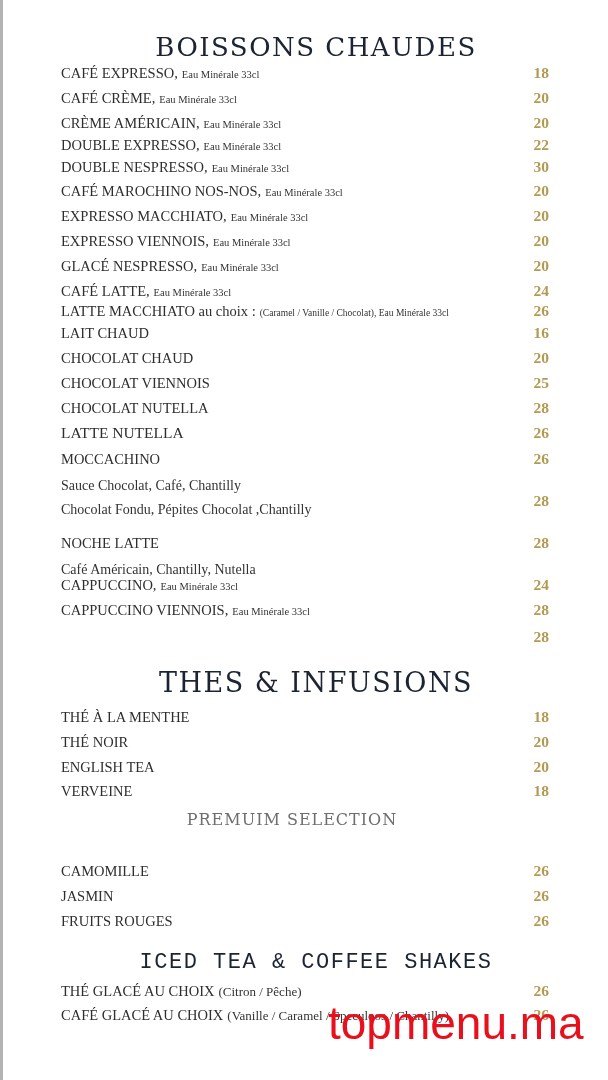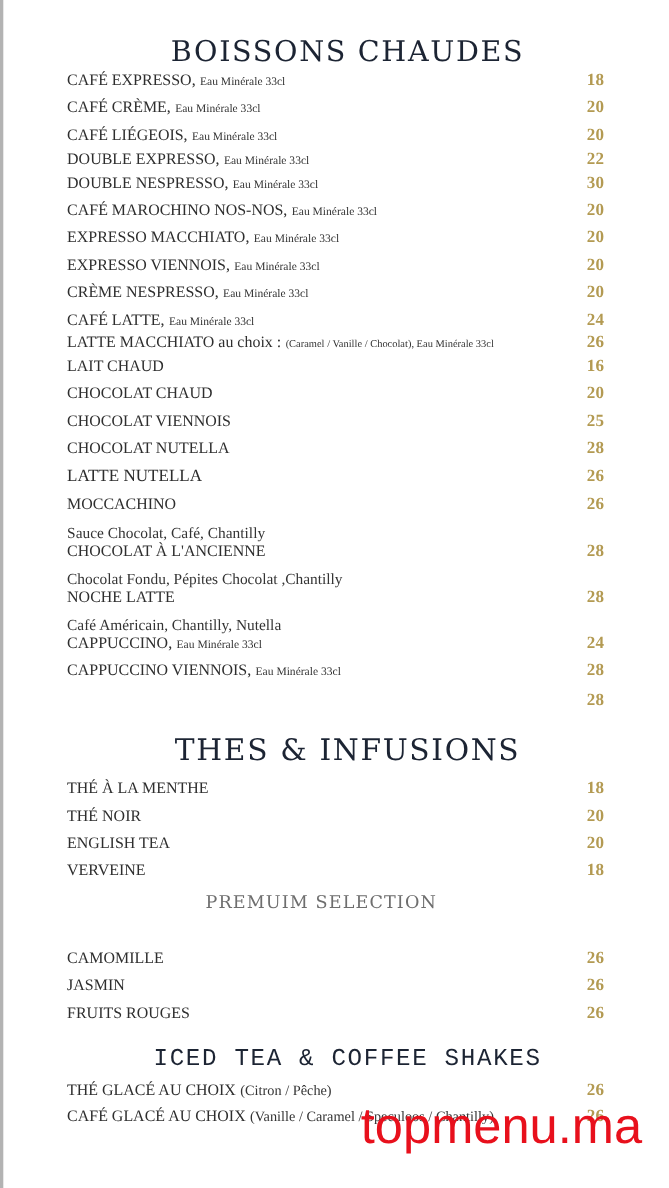--- a/index.html
+++ b/index.html
@@ -38,36 +38,36 @@
 </style>
 </head>
 <body>
 
 <div class="left-rule"></div>
 
 <div class="title" style="top:32px;font-size:26px;">BOISSONS CHAUDES</div>
 
 <div class="row" style="top:64px"><span class="name">CAFÉ EXPRESSO,</span> <span class="note">Eau Minérale 33cl</span><span class="price">18</span></div>
 <div class="row" style="top:89px"><span class="name">CAFÉ CRÈME,</span> <span class="note">Eau Minérale 33cl</span><span class="price">20</span></div>
-<div class="row" style="top:114px"><span class="name">CAFÉ LIÉGEOIS,</span> <span class="note">Eau Minérale 33cl</span><span class="price">20</span></div>
+<div class="row" style="top:114px"><span class="name">CRÈME AMÉRICAIN,</span> <span class="note">Eau Minérale 33cl</span><span class="price">20</span></div>
 <div class="row" style="top:136px"><span class="name">DOUBLE EXPRESSO,</span> <span class="note">Eau Minérale 33cl</span><span class="price">22</span></div>
 <div class="row" style="top:158px"><span class="name">DOUBLE  NESPRESSO,</span> <span class="note">Eau Minérale 33cl</span><span class="price">30</span></div>
 <div class="row" style="top:182px"><span class="name">CAFÉ MAROCHINO NOS-NOS,</span> <span class="note">Eau Minérale 33cl</span><span class="price">20</span></div>
 <div class="row" style="top:207px"><span class="name">EXPRESSO  MACCHIATO,</span> <span class="note">Eau Minérale 33cl</span><span class="price">20</span></div>
 <div class="row" style="top:232px"><span class="name">EXPRESSO VIENNOIS,</span> <span class="note">Eau Minérale 33cl</span><span class="price">20</span></div>
-<div class="row" style="top:257px"><span class="name">CRÈME NESPRESSO,</span> <span class="note">Eau Minérale 33cl</span><span class="price">20</span></div>
+<div class="row" style="top:257px"><span class="name">GLACÉ NESPRESSO,</span> <span class="note">Eau Minérale 33cl</span><span class="price">20</span></div>
 <div class="row" style="top:282px"><span class="name">CAFÉ LATTE,</span> <span class="note">Eau Minérale 33cl</span><span class="price">24</span></div>
 <div class="row" style="top:302px"><span class="name">LATTE MACCHIATO au choix :</span> <span class="note" style="font-size:9.5px">(Caramel / Vanille / Chocolat), Eau Minérale 33cl</span><span class="price">26</span></div>
 <div class="row" style="top:324px"><span class="name">LAIT CHAUD</span><span class="price">16</span></div>
 <div class="row" style="top:349px"><span class="name">CHOCOLAT CHAUD</span><span class="price">20</span></div>
 <div class="row" style="top:374px"><span class="name">CHOCOLAT VIENNOIS</span><span class="price">25</span></div>
 <div class="row" style="top:399px"><span class="name">CHOCOLAT NUTELLA</span><span class="price">28</span></div>
 <div class="row" style="top:424px"><span class="name" style="font-size:15.5px">LATTE NUTELLA</span><span class="price">26</span></div>
 <div class="row" style="top:450px"><span class="name">MOCCACHINO</span><span class="desc">Sauce Chocolat, Café, Chantilly</span><span class="price">26</span></div>
-<div class="row" style="top:492px"><span class="name">CHOCOLAT À L'ANCIENNE</span><span class="desc">Chocolat Fondu, Pépites Chocolat ,Chantilly</span><span class="price">28</span></div>
+<div class="row" style="top:492px"><span class="desc">Chocolat Fondu, Pépites Chocolat ,Chantilly</span><span class="price">28</span></div>
 <div class="row" style="top:534px"><span class="name">NOCHE LATTE</span><span class="desc">Café Américain, Chantilly, Nutella</span><span class="price">28</span></div>
 <div class="row" style="top:576px"><span class="name">CAPPUCCINO,</span> <span class="note">Eau Minérale 33cl</span><span class="price">24</span></div>
 <div class="row" style="top:601px"><span class="name">CAPPUCCINO VIENNOIS,</span> <span class="note">Eau Minérale 33cl</span><span class="price">28</span></div>
 <div class="row" style="top:628px"><span class="price">28</span></div>
 
 <div class="title" style="top:667px;font-size:27px;width:608px;">THES &amp; INFUSIONS</div>
 
 <div class="row" style="top:708px"><span class="name">THÉ À LA MENTHE</span><span class="price">18</span></div>
 <div class="row" style="top:733px"><span class="name">THÉ NOIR</span><span class="price">20</span></div>
 <div class="row" style="top:758px"><span class="name">ENGLISH TEA</span><span class="price">20</span></div>

